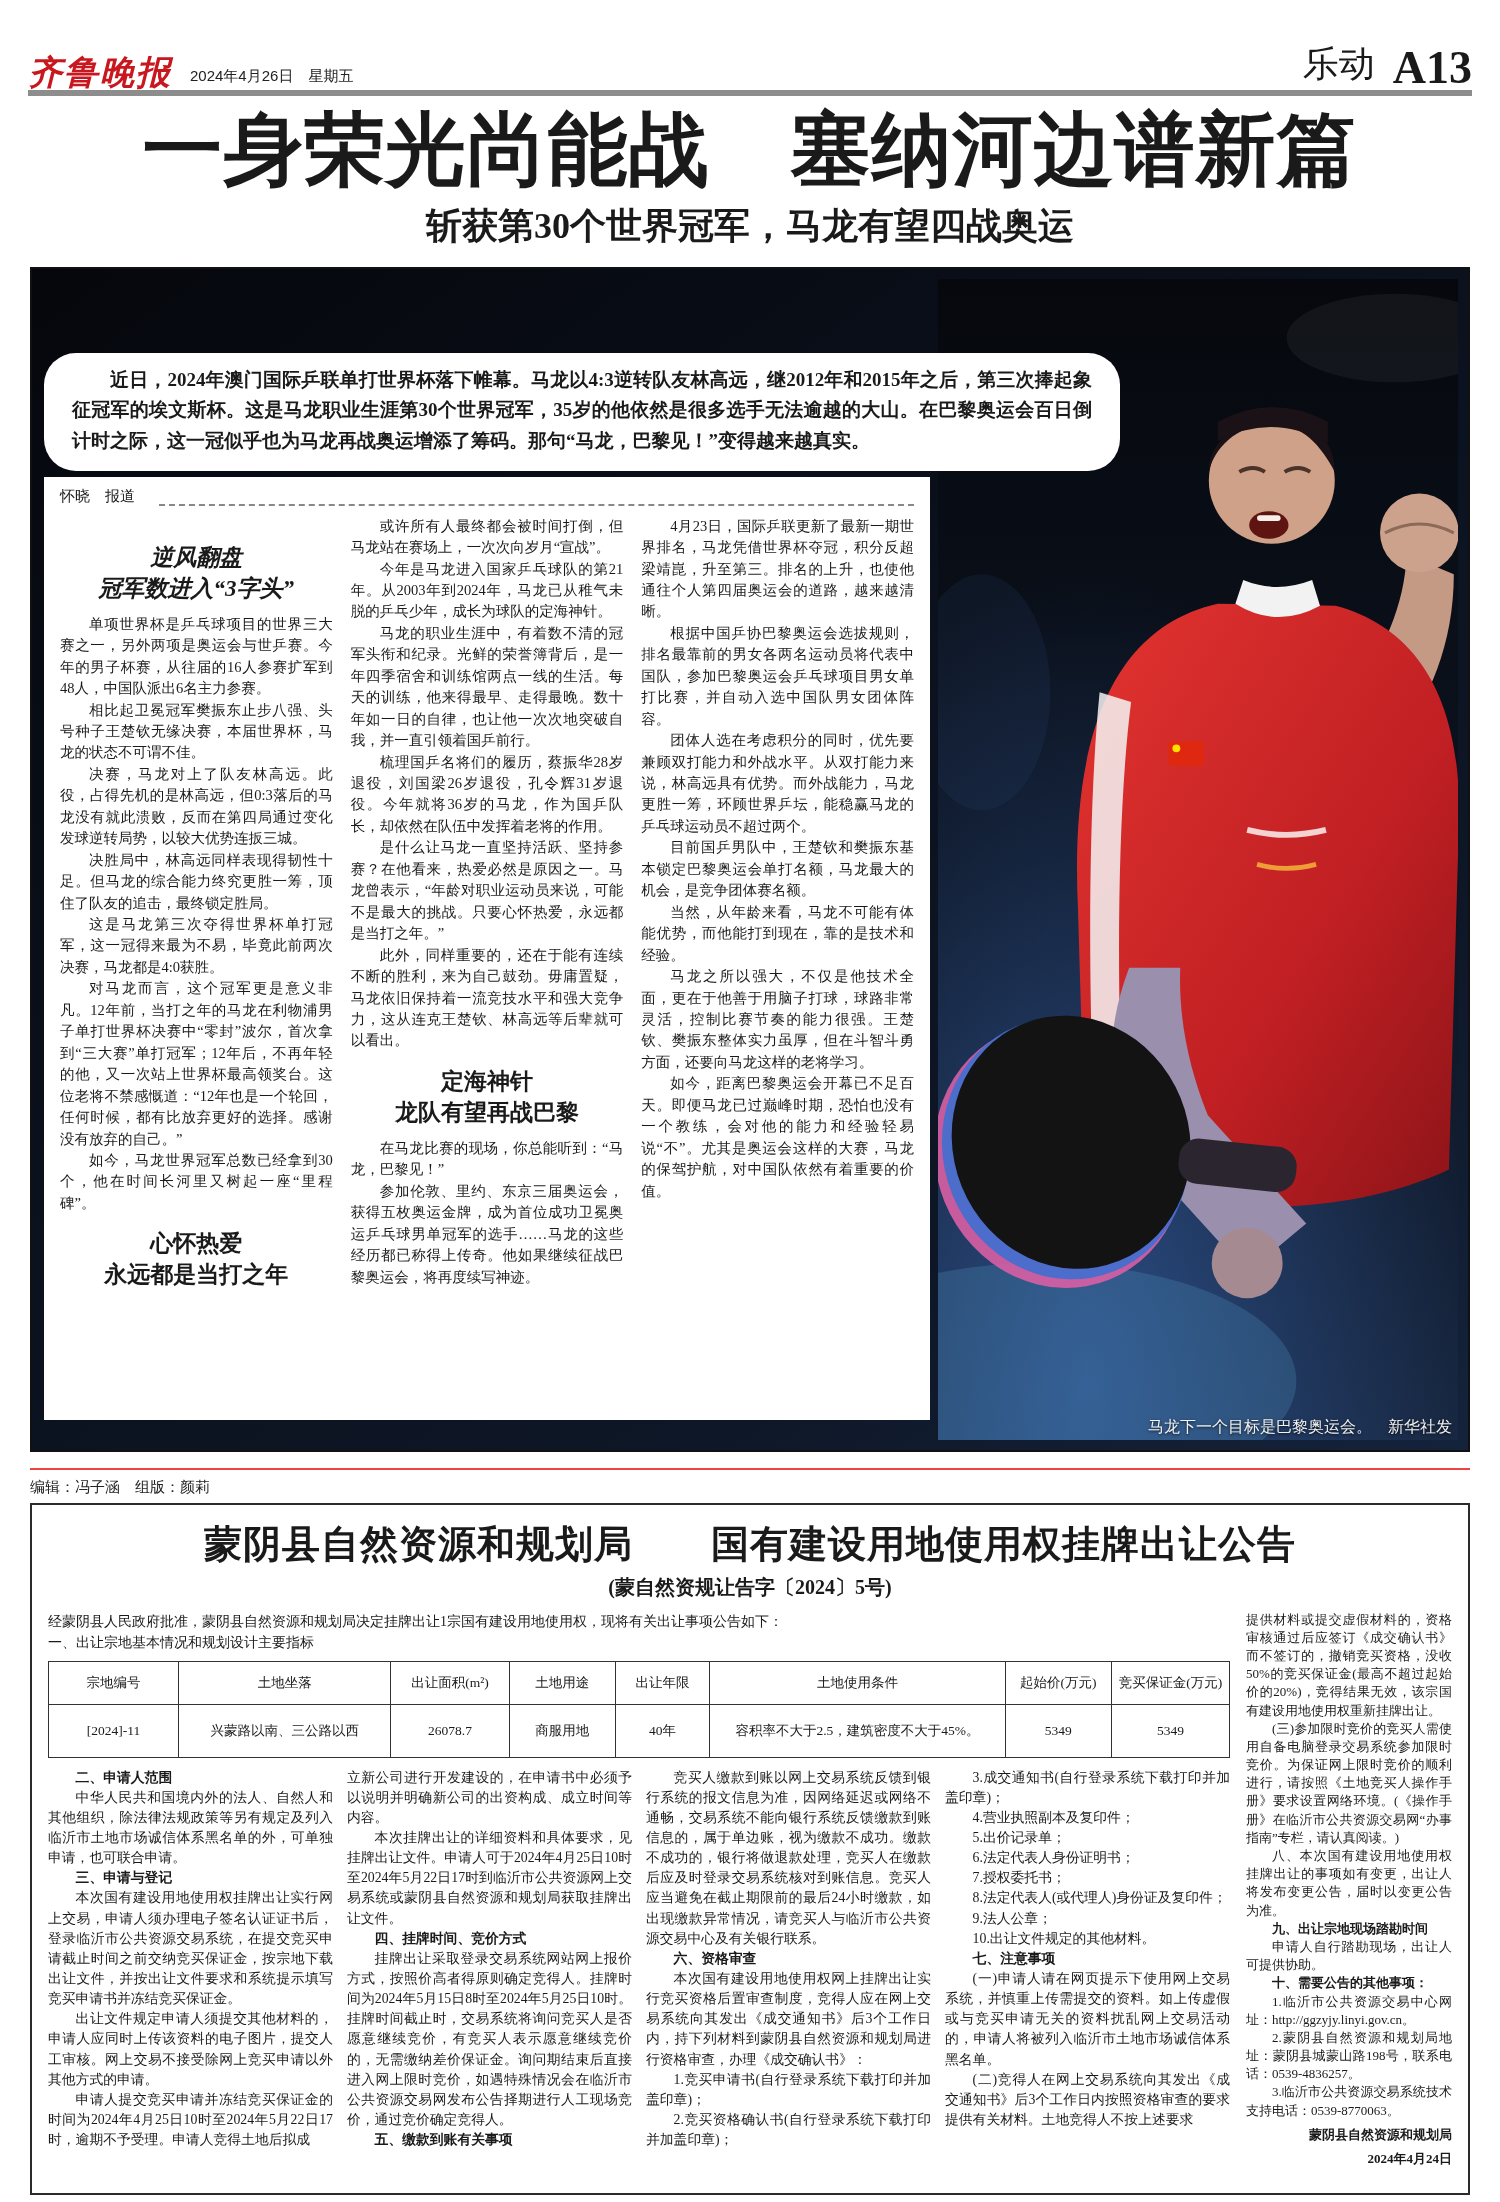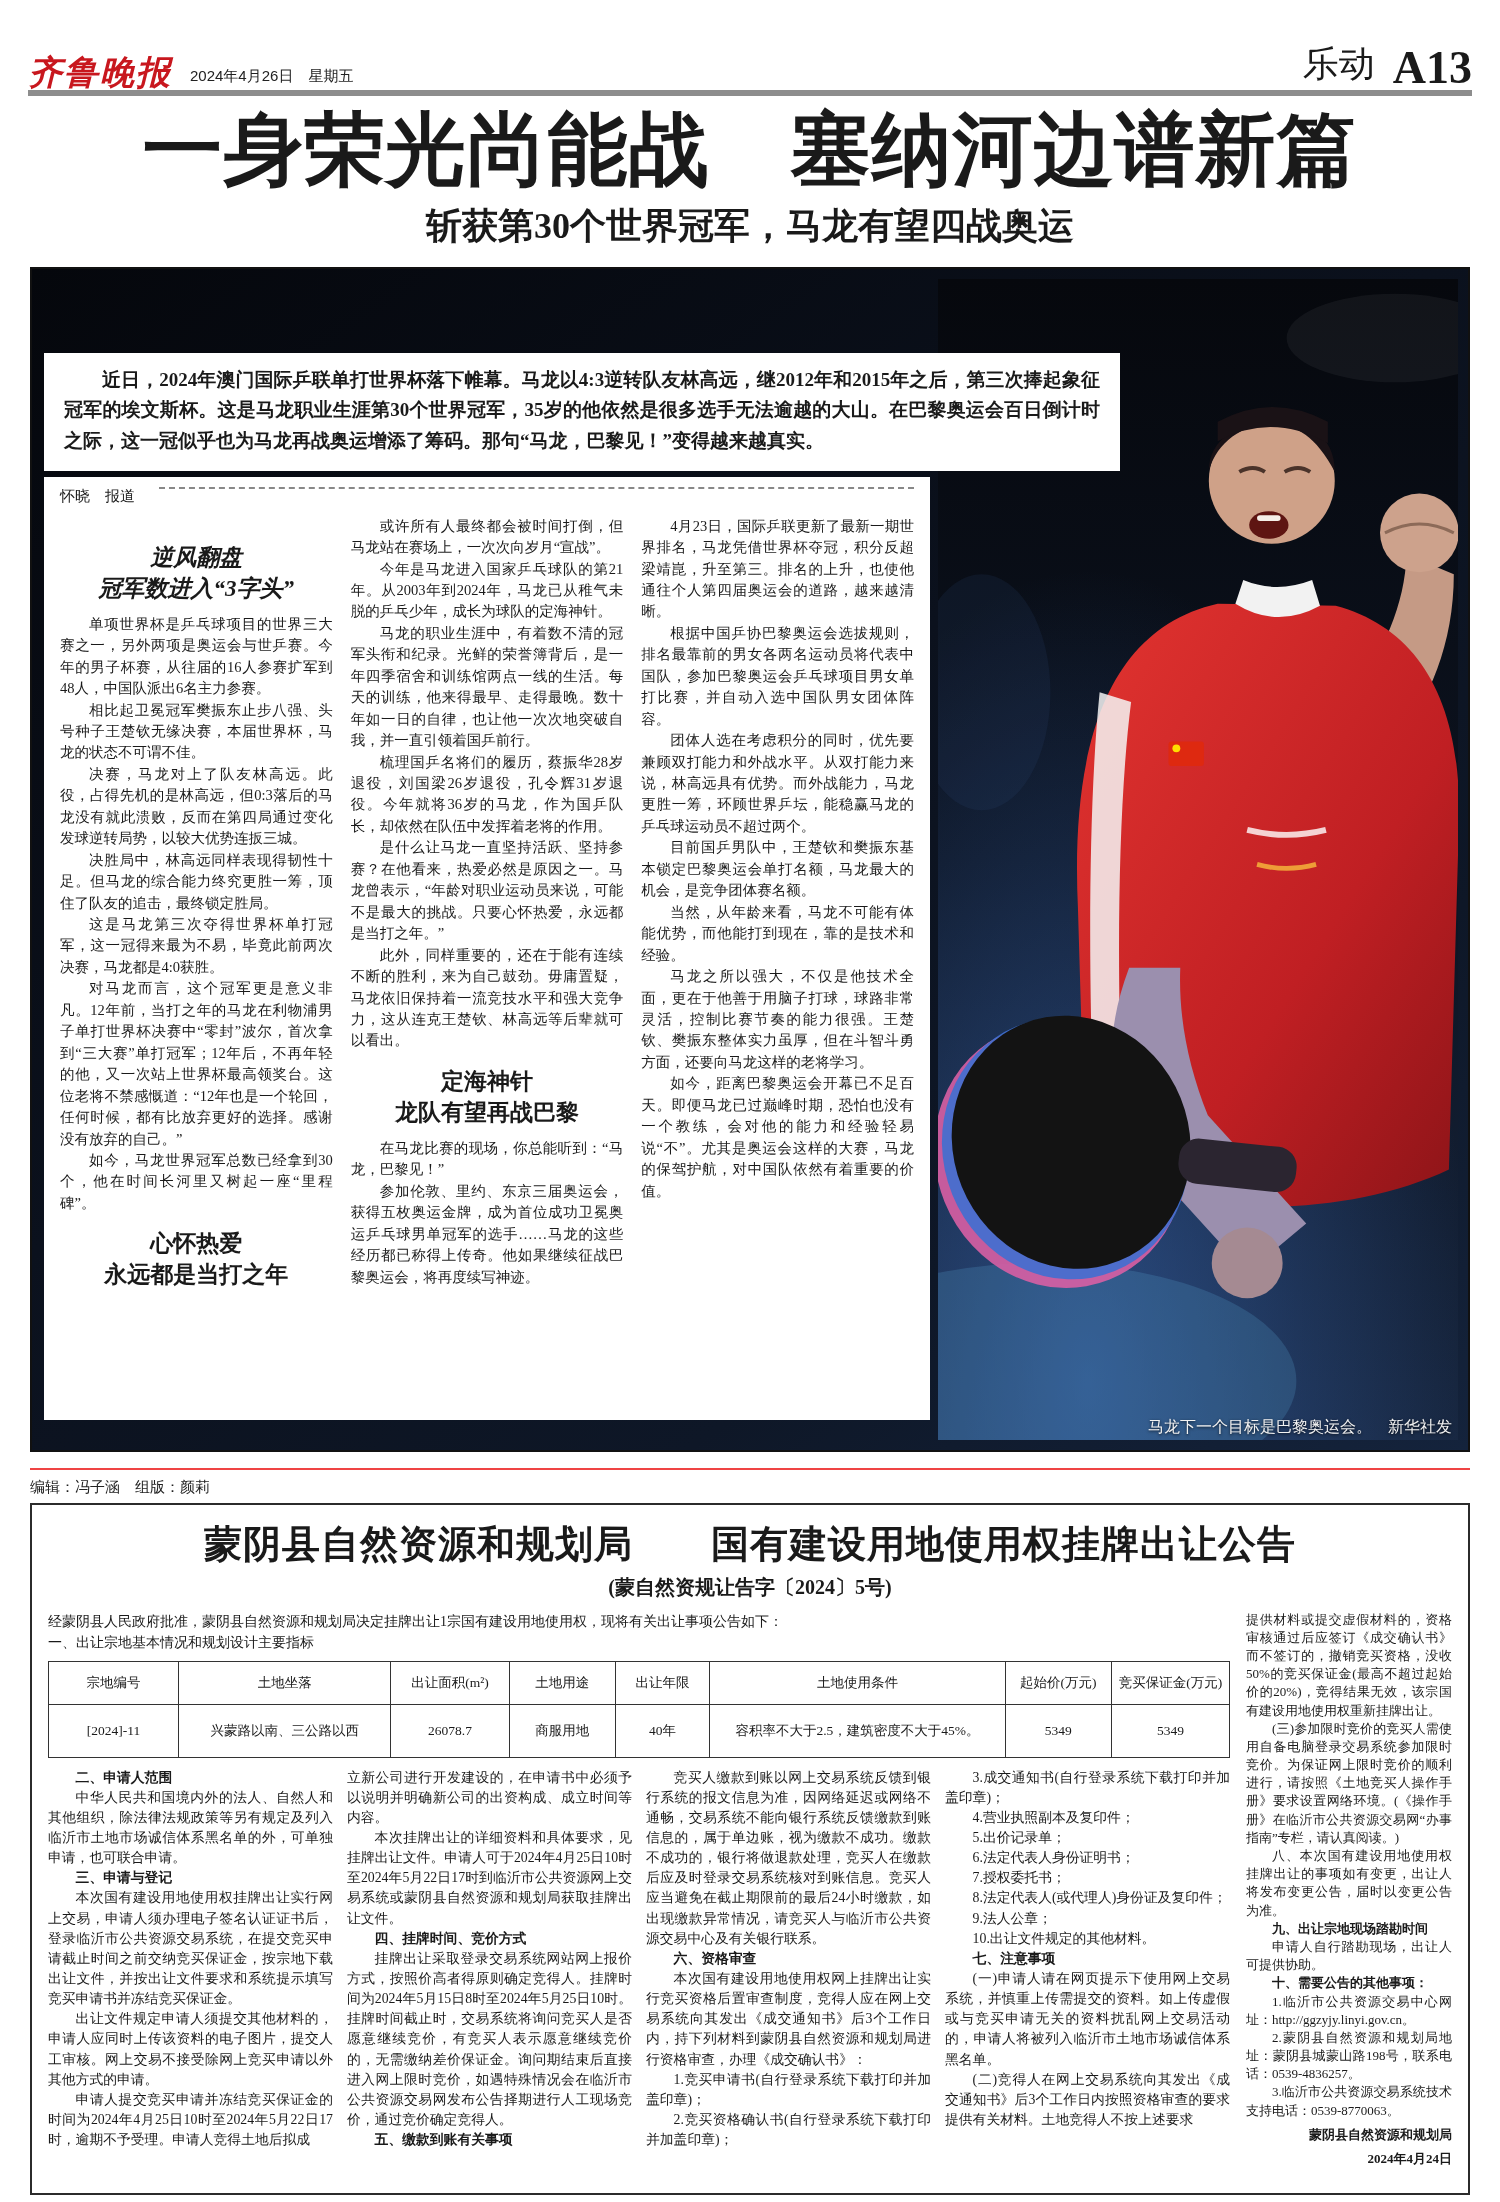--- a/index.html
+++ b/index.html
@@ -20,26 +20,26 @@
   
   .headline{text-align:center;font-size:80px;font-weight:900;letter-spacing:1px;
             line-height:1.12;margin:10px 10px 0;}
   .subhead{text-align:center;font-size:36px;font-weight:600;margin:6px 0 16px;}
 
   
   .article-box{position:relative;margin:0 30px;height:1185px;border:2px solid #111;
                background:linear-gradient(145deg,#05070c 0%,#0b111d 45%,#0e1727 75%,#14233c 100%);
                box-sizing:border-box;overflow:hidden;}
   .intro-panel{position:absolute;left:12px;top:84px;width:1076px;background:#fff;z-index:3;
-               padding:12px 20px 14px;box-sizing:border-box;}
+               padding:12px 28px 14px;box-sizing:border-box;border-radius:32px;}
   .intro-panel p{margin:0;font-size:19px;font-weight:700;line-height:1.62;text-align:justify;
                  text-indent:2em;}
   .text-panel{position:absolute;left:12px;top:208px;width:886px;bottom:30px;background:#fff;
               z-index:2;padding:10px 16px 12px;box-sizing:border-box;}
-  .byline-row{display:flex;align-items:flex-start;gap:24px;font-size:15px;
+  .byline-row{display:flex;align-items:flex-end;gap:24px;font-size:15px;
               font-family:"Liberation Sans",sans-serif;}
   .byline-rule{flex:1;border-top:2px dashed #888;height:0;}
   .cols{display:flex;gap:18px;margin-top:10px;height:calc(100% - 40px);overflow:hidden;}
   .art-col{flex:1;min-width:0;font-size:14.5px;line-height:1.48;text-align:justify;overflow:hidden;}
   .art-col .b-p{margin:0;text-indent:2em;}
   .art-col .b-h{font-weight:900;font-size:23px;line-height:1.35;text-align:center;
                 white-space:pre-line;margin:14px 0 10px;}
   .art-col .b-h:first-child{margin-top:26px;font-style:italic;}
 
   

